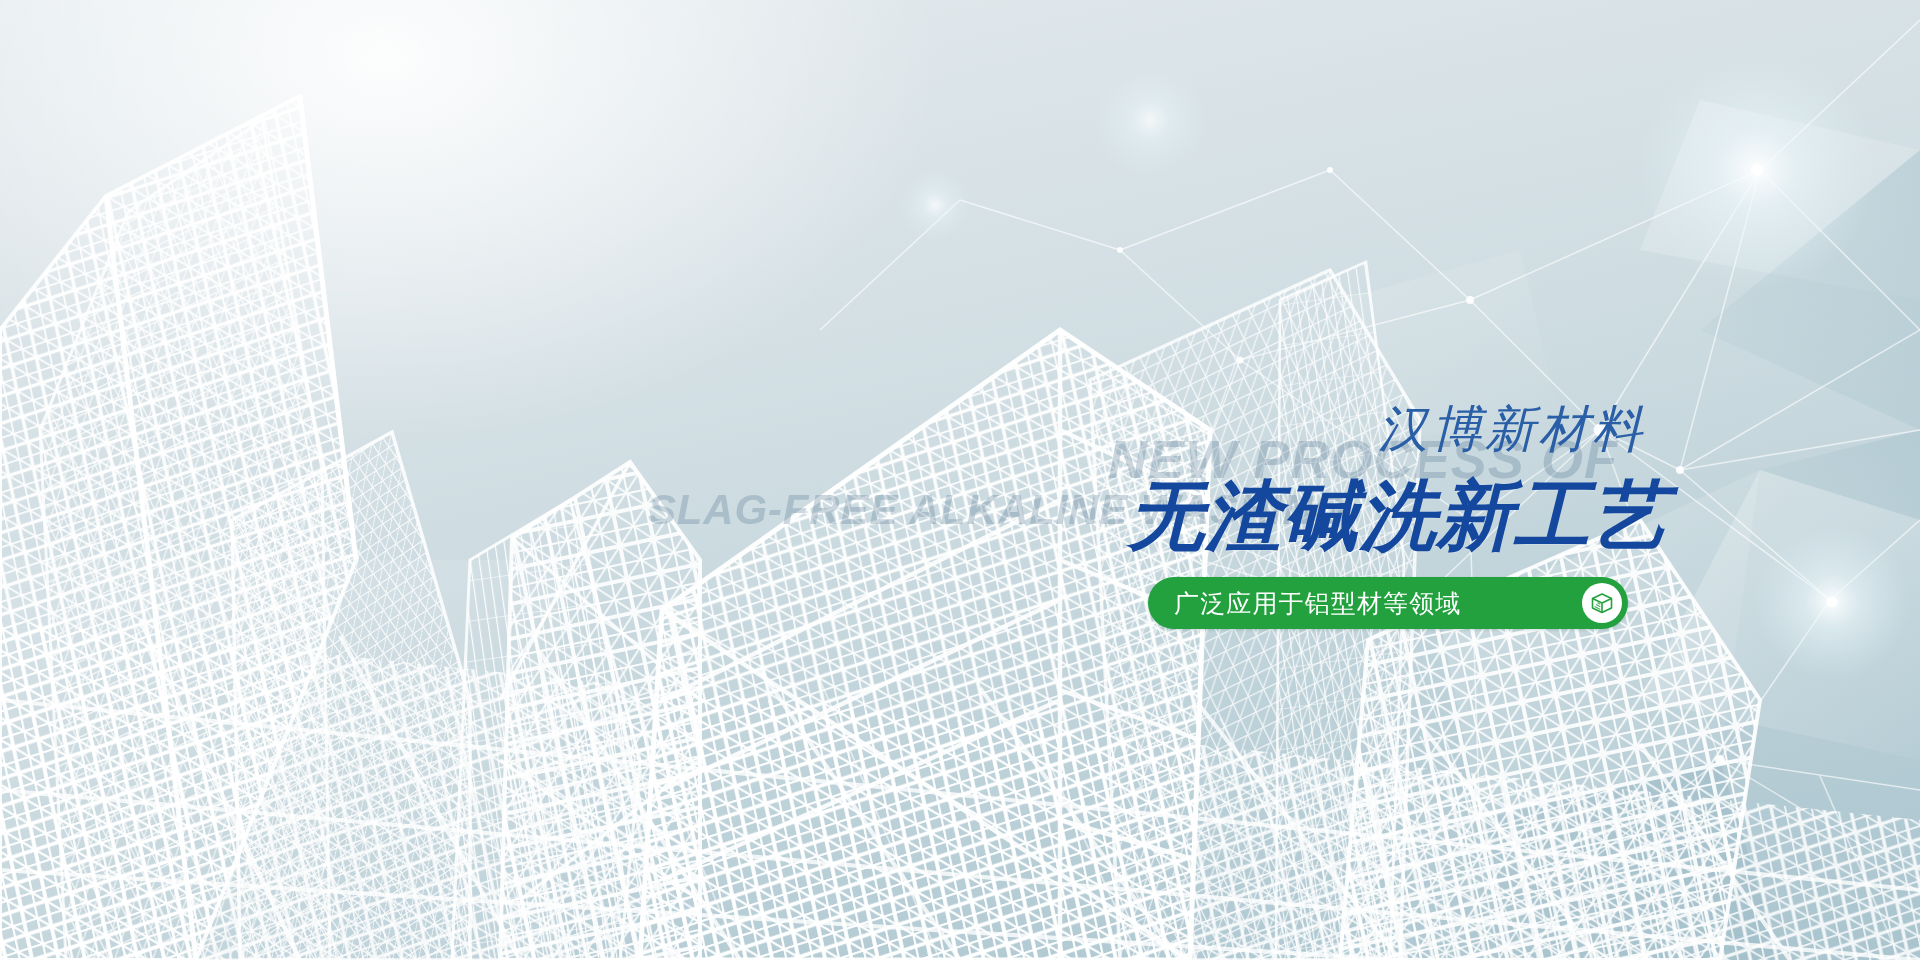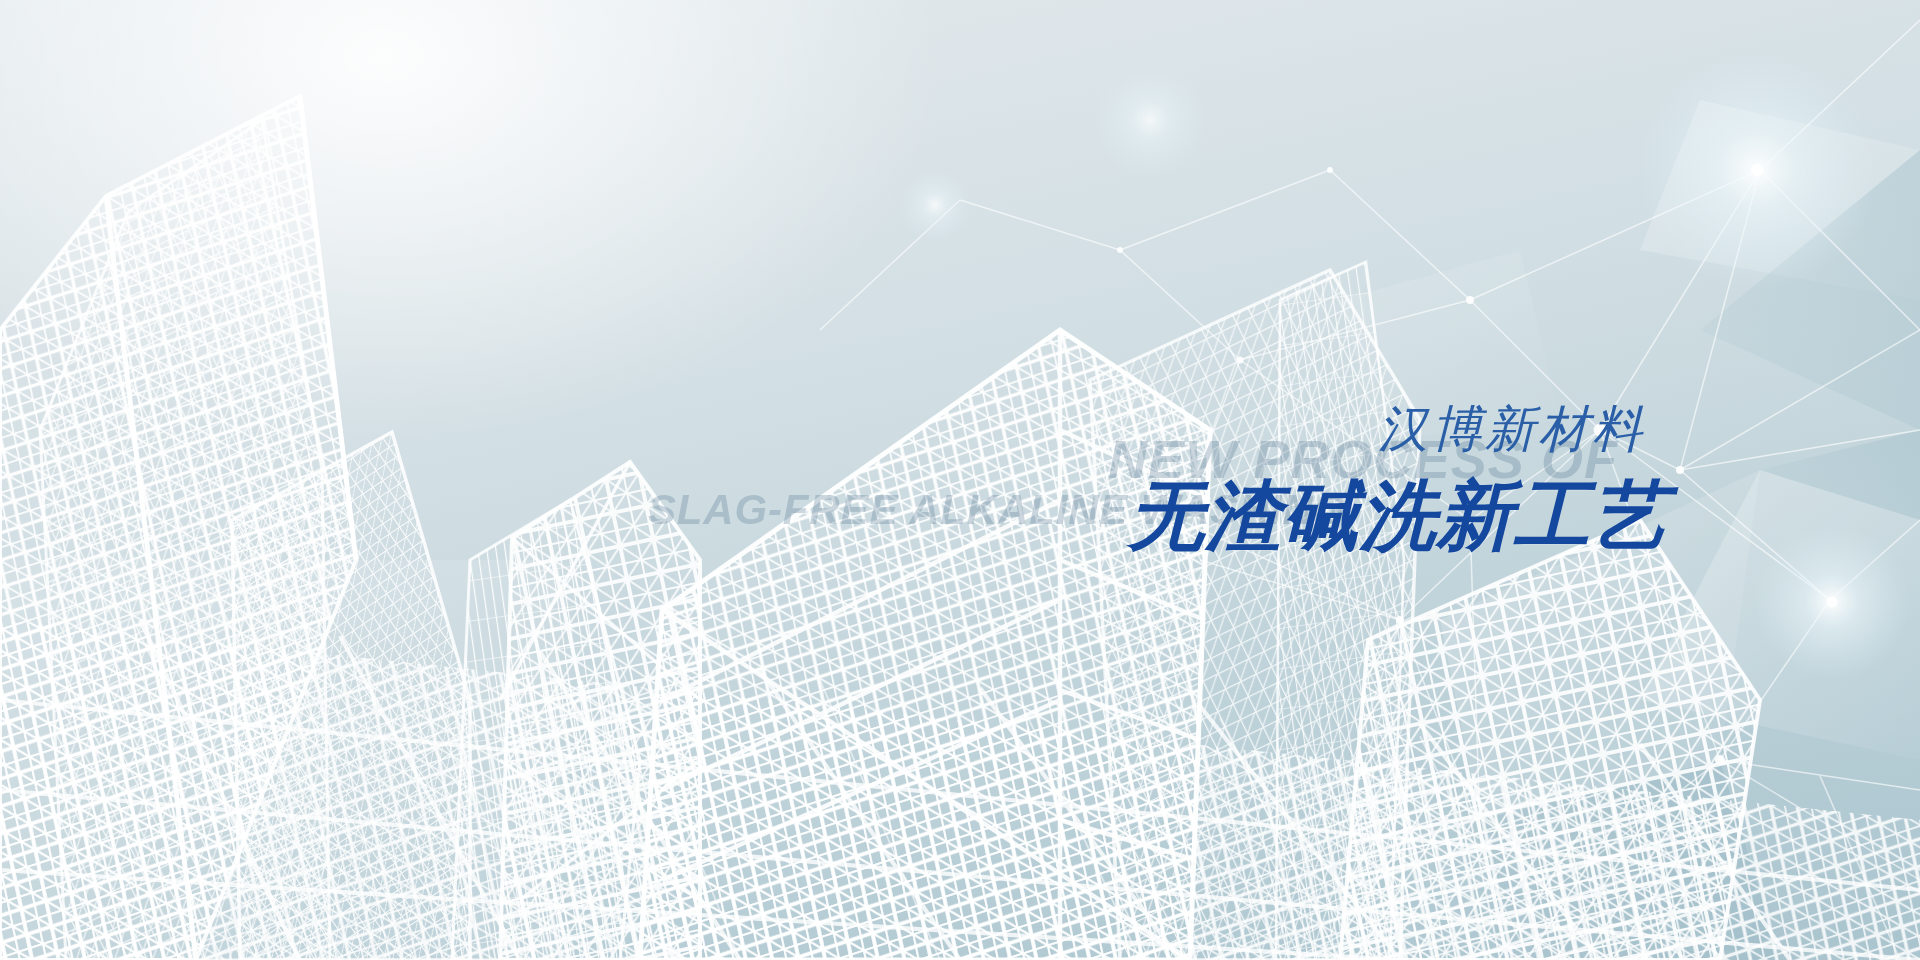--- a/index.html
+++ b/index.html
@@ -318,15 +318,30 @@
   <div class="text-block">
 
     <div class="watermark" id="wm-line1">NEW PROCESS OF</div>
 
     <div class="watermark" id="wm-line2">SLAG-FREE ALKALINE WASHING</div>
 
     <div id="headline">无渣碱洗新工艺</div>
 
     <div id="brand-line">汉博新材料</div>
 
+    <div id="subtitle-pill">
+      <span id="subtitle-text">广泛应用于铝型材等领域</span>
+
+      <span id="pill-badge">
+        <svg width="26" height="26" viewBox="0 0 26 26" xmlns="http://www.w3.org/2000/svg">
+          <g fill="none" stroke="#22a13e" stroke-width="1.6" stroke-linejoin="round">
+            <polygon points="3.5,8.5 13,4 22.5,8.5 22.5,18 13,22.5 3.5,18"></polygon>
+            <path d="M3.5,8.5 L13,13 L22.5,8.5 M13,13 L13,22.5"></path>
+          </g>
+          <g stroke="#22a13e" stroke-width="1.1" opacity="0.85">
+            <path d="M5.6,16.6 L11.3,19.4 M7.0,14.6 L11.3,16.8 M8.4,12.8 L11.3,14.2"></path>
+          </g>
+        </svg>
+      </span>
+    </div>
 
   </div>
 </div>
 
 </body></html>

